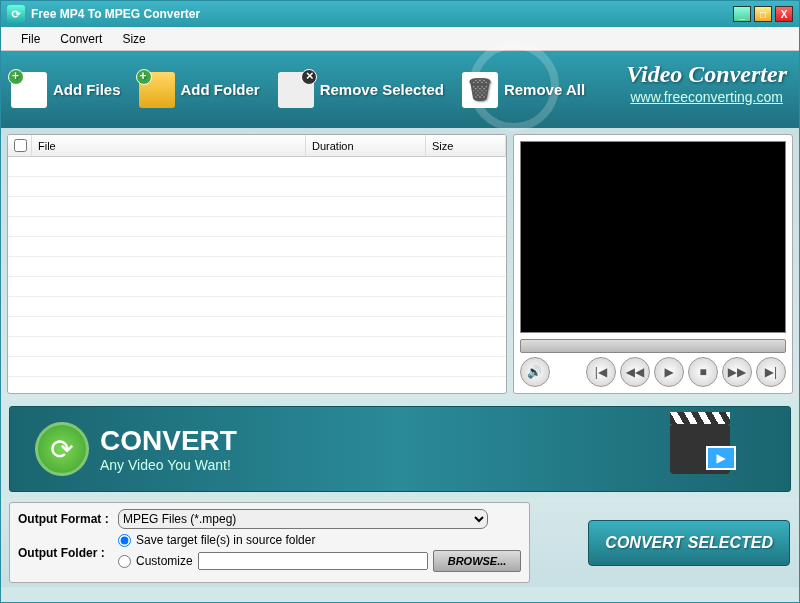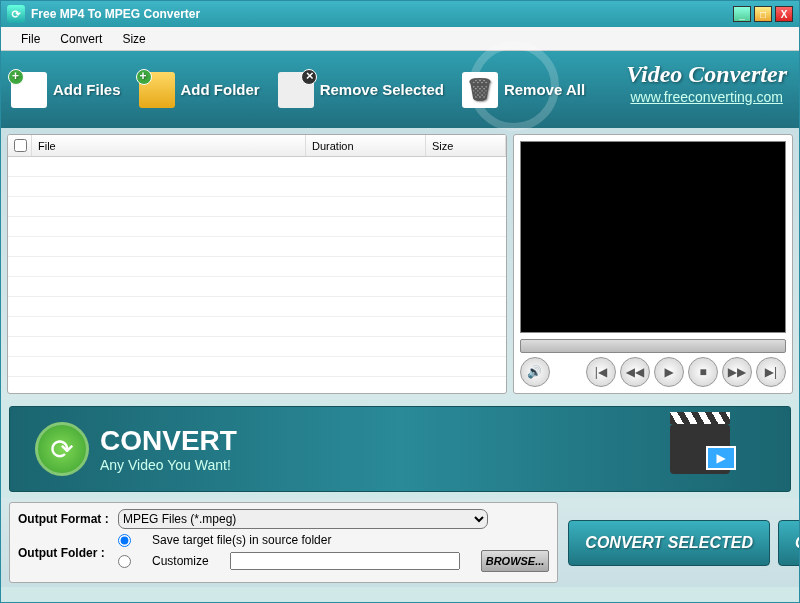--- a/index.html
+++ b/index.html
@@ -65,26 +65,26 @@
 .banner-clapper::before{content:'';position:absolute;top:-12px;left:0;width:60px;height:12px;background:repeating-linear-gradient(60deg,#333 0 6px,#fff 6px 12px);}
 .banner-clapper::after{content:'▶';position:absolute;bottom:4px;right:-6px;width:26px;height:20px;background:#3af;color:#fff;display:flex;align-items:center;justify-content:center;font-size:12px;border:2px solid #fff;}
 
 
 .bottom { padding: 4px 8px; display: flex; gap: 10px; align-items: stretch; background: linear-gradient(#d5e8ea, #c8dfe3); }
 .settings { flex: 1; background: #f5f5f5; border: 1px solid #aaa; border-radius: 3px; padding: 6px 8px; font-size: 12px; }
 .setting-row { display: flex; align-items: center; margin-bottom: 4px; }
 .setting-label { width: 100px; font-weight: bold; }
 .setting-row select { flex: 1; max-width: 370px; font-size: 12px; height: 20px; border-radius: 7px; }
 .radio-group { display: flex; flex-direction: column; gap: 3px; margin-left: 0; }
-.radio-row { display: flex; align-items: center; gap: 21px; }
+.radio-row { display: flex; align-items: center; gap: 5px; }
 .radio-row input[type=text] { width: 230px; height: 18px; font-size: 11px; }
-.browse-btn { height: 22px; padding: 0 4px; background: linear-gradient(#ddd,#aaa); border: 1px solid #777; font-size: 11px; font-style: italic; font-weight: bold; cursor: pointer; border-radius:2px; }
+.browse-btn { height: 22px; padding: 0 14px; background: linear-gradient(#ddd,#aaa); border: 1px solid #777; font-size: 11px; font-style: italic; font-weight: bold; cursor: pointer; border-radius:2px; }
 
 .action-btns { display: flex; gap: 8px; align-items: center; }
-.big-btn { height: 46px; padding: 0 16px; background: linear-gradient(#3ab0bf, #1e7682); border: 1px solid #145560; border-radius: 4px; color: #fff; font-size: 16px; font-style: italic; font-weight: bold; cursor: pointer; text-shadow: 1px 1px 2px rgba(0,0,0,0.4); white-space:nowrap; }
+.big-btn { height: 46px; padding: 0 16px; background: linear-gradient(#3ab0bf, #1e7682); border: 1px solid #145560; border-radius: 4px; color: #fff; font-size: 16px; font-style: italic; font-weight: bold; cursor: pointer; text-shadow: 1px 1px 2px rgba(0,0,0,0.4); white-space:nowrap;margin-left:48px; }
 </style>
 </head>
 <body>
 
 <div class="titlebar">
   <div class="app-icon">⟳</div>
   <div class="title-text">Free MP4 To MPEG Converter</div>
   <div class="win-btns">
     <div class="win-btn win-min">_</div>
     <div class="win-btn win-max">□</div>

